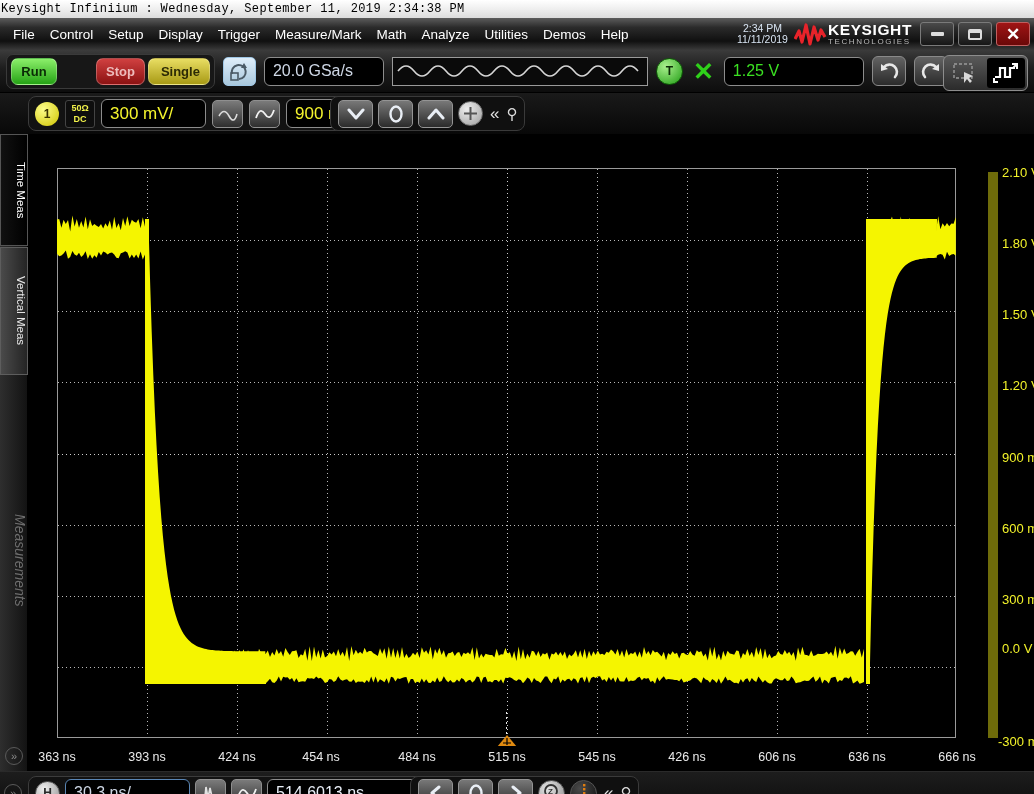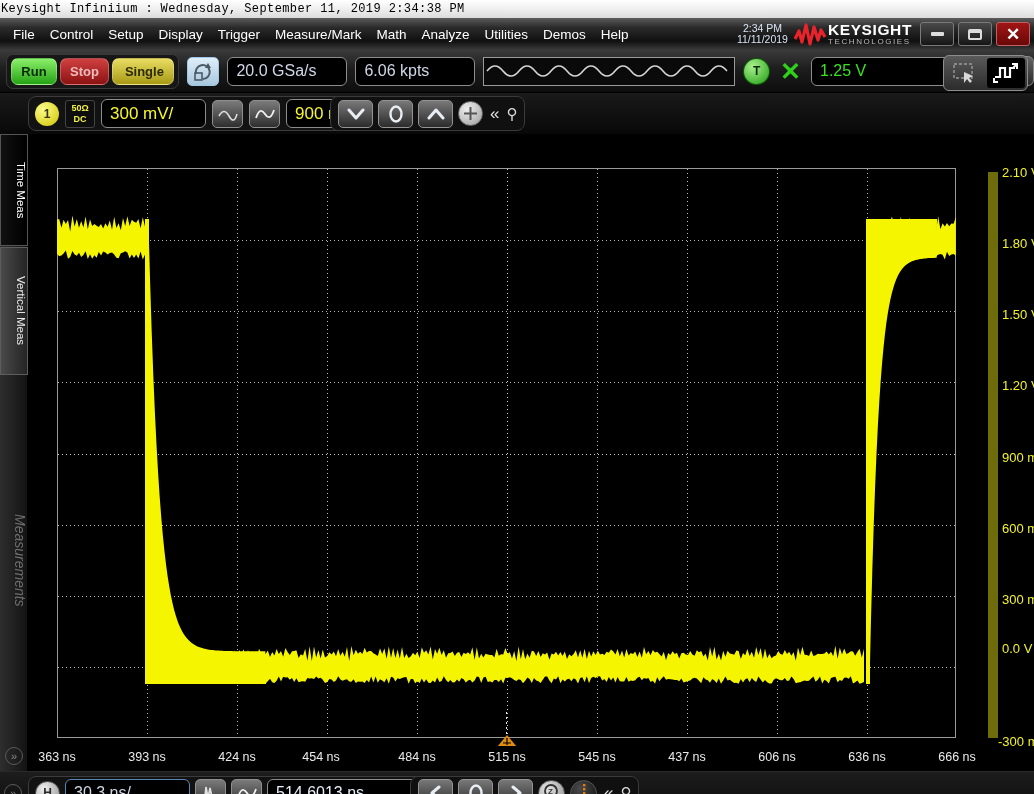--- a/index.html
+++ b/index.html
@@ -60,21 +60,21 @@
     display:flex; align-items:center; gap:3px; padding:3px 4px;
     background:#171717; border:1px solid #3a3a3a; border-radius:7px;
   }
   .pill{
     height:27px; min-width:46px; padding:0 9px; border-radius:7px;
     display:flex; align-items:center; justify-content:center;
     font-size:13px; font-weight:bold; color:#111;
     border:1px solid rgba(255,255,255,.25);
   }
   .pill.run{ background:linear-gradient(#8bef6a,#25a315); color:#0a2a06; }
-  .pill.stop{ background:linear-gradient(#d04040,#8c1212); color:#eebcbc; }
+  .pill.stop{ background:linear-gradient(#d04040,#8c1212); color:#eebcbc;margin-left:36px; }
   .pill.single{ background:linear-gradient(#e8dd62,#a89a15); color:#2c2a05;padding-left:12px; }
   .sqbtn{
     width:33px; height:29px; border-radius:5px;
     border:1px solid #9fc7e6;
     background:linear-gradient(#dfeefa,#a9c8dd);
     display:flex; align-items:center; justify-content:center;
   }
   .field{
     height:29px; min-width:120px; padding:0 8px; border-radius:6px;
     background:#000; border:1px solid #8c8c8c;
@@ -323,21 +323,20 @@
 
   <div class="sqbtn">
     <svg width="22" height="22" viewBox="0 0 22 22">
       <path d="M4 14 A7 7 0 1 1 11 19" stroke="#4a5a66" stroke-width="2" fill="none"></path>
       <path d="M16 3 L19 8 L13 8 Z" fill="#4a5a66"></path>
       <rect x="3" y="13" width="7" height="7" fill="none" stroke="#4a5a66" stroke-width="1.6"></rect>
     </svg>
   </div>
 
   <div class="field">20.0 GSa/s</div>
-  <div class="field">6.06 kpts</div>
 
   <div class="wavebox">
     <svg width="248" height="22" viewBox="0 0 248 22">
       <path d="M2 11 Q10 1 18 11 T34 11 T50 11 T66 11 T82 11 T98 11 T114 11 T130 11 T146 11 T162 11 T178 11 T194 11 T210 11 T226 11 T242 11" stroke="#d6d6d6" stroke-width="1.6" fill="none"></path>
     </svg>
   </div>
 
   <div class="trig-t">T</div>
   <div class="trig-x">✕</div>
   <div class="field trigv">1.25 V</div>
@@ -512,21 +511,21 @@
     </div>
 
     <div class="tlabels">
       <div class="tlab" style="left:29px;top:4px;">363 ns</div>
       <div class="tlab" style="left:119px;top:4px;">393 ns</div>
       <div class="tlab" style="left:209px;top:4px;">424 ns</div>
       <div class="tlab" style="left:293px;top:4px;">454 ns</div>
       <div class="tlab" style="left:389px;top:4px;">484 ns</div>
       <div class="tlab" style="left:479px;top:4px;">515 ns</div>
       <div class="tlab" style="left:569px;top:4px;">545 ns</div>
-      <div class="tlab" style="left:659px;top:4px;">437 ns</div>
+      <div class="tlab" style="left:659px;top:4px;">426 ns</div>
       <div class="tlab" style="left:749px;top:4px;">606 ns</div>
       <div class="tlab" style="left:839px;top:4px;">636 ns</div>
       <div class="tlab" style="left:929px;top:4px;">666 ns</div>
     </div>
   </div>
 </div>
 
 <div class="botbar">
   <div class="sbhandle">»</div>
 

